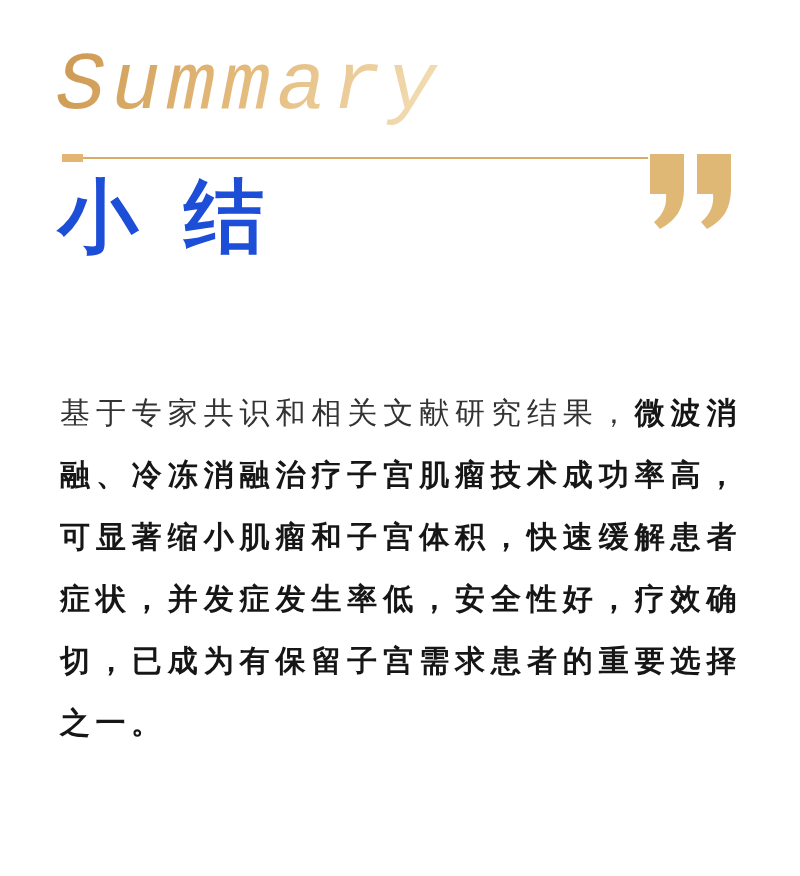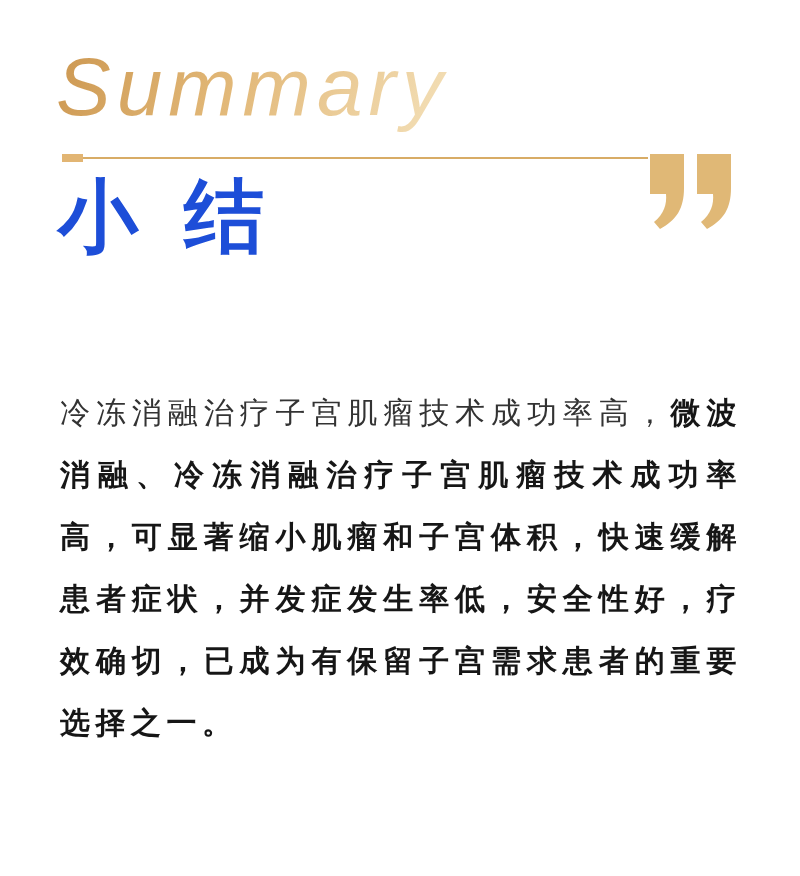--- a/index.html
+++ b/index.html
@@ -10,21 +10,21 @@
     position: relative;
     overflow: hidden;
     font-family: "Liberation Sans", sans-serif;
   }
 
   
   .script-title {
     position: absolute;
     left: 56px;
     top: 38px;
-    font-family: Liberation Sans, sans-serif;
+    font-family: Liberation Mono, monospace;
     font-style: italic;
     font-weight: 400;
     font-size: 82px;
     line-height: 1.2;
     letter-spacing: 6px;
     color: #DBA860; 
   }
   @supports ((-webkit-background-clip: text) or (background-clip: text)) {
     .script-title {
       background: linear-gradient(115deg, #CC9750 0%, #E2B878 45%, #F4E1BA 100%);
@@ -112,15 +112,15 @@
 
   <svg class="quote-mark" viewBox="0 0 86 80" aria-hidden="true">
     <g fill="#E0B876">
       <path d="M0 0 H34 V34 C34 54 27 66 10 75 L4 68 C14 60 17 50 16 40 H0 Z"></path>
       <path d="M47 0 H81 V34 C81 54 74 66 57 75 L51 68 C61 60 64 50 63 40 H47 Z"></path>
     </g>
   </svg>
 
   <div class="section-title">小结</div>
 
-  <p class="body-text"><span>冷冻消融治疗子宫肌瘤技术成功率高，</span><span class="emph">微波消融、冷冻消融治疗子宫肌瘤技术成功率高，可显著缩小肌瘤和子宫体积，快速缓解患者症状，并发症发生率低，安全性好，疗效确切，已成为有保留子宫需求患者的重要选择之一。</span></p>
+  <p class="body-text"><span>基于专家共识和相关文献研究结果，</span><span class="emph">微波消融、冷冻消融治疗子宫肌瘤技术成功率高，可显著缩小肌瘤和子宫体积，快速缓解患者症状，并发症发生率低，安全性好，疗效确切，已成为有保留子宫需求患者的重要选择之一。</span></p>
 
 </div>
 
 </body></html>

